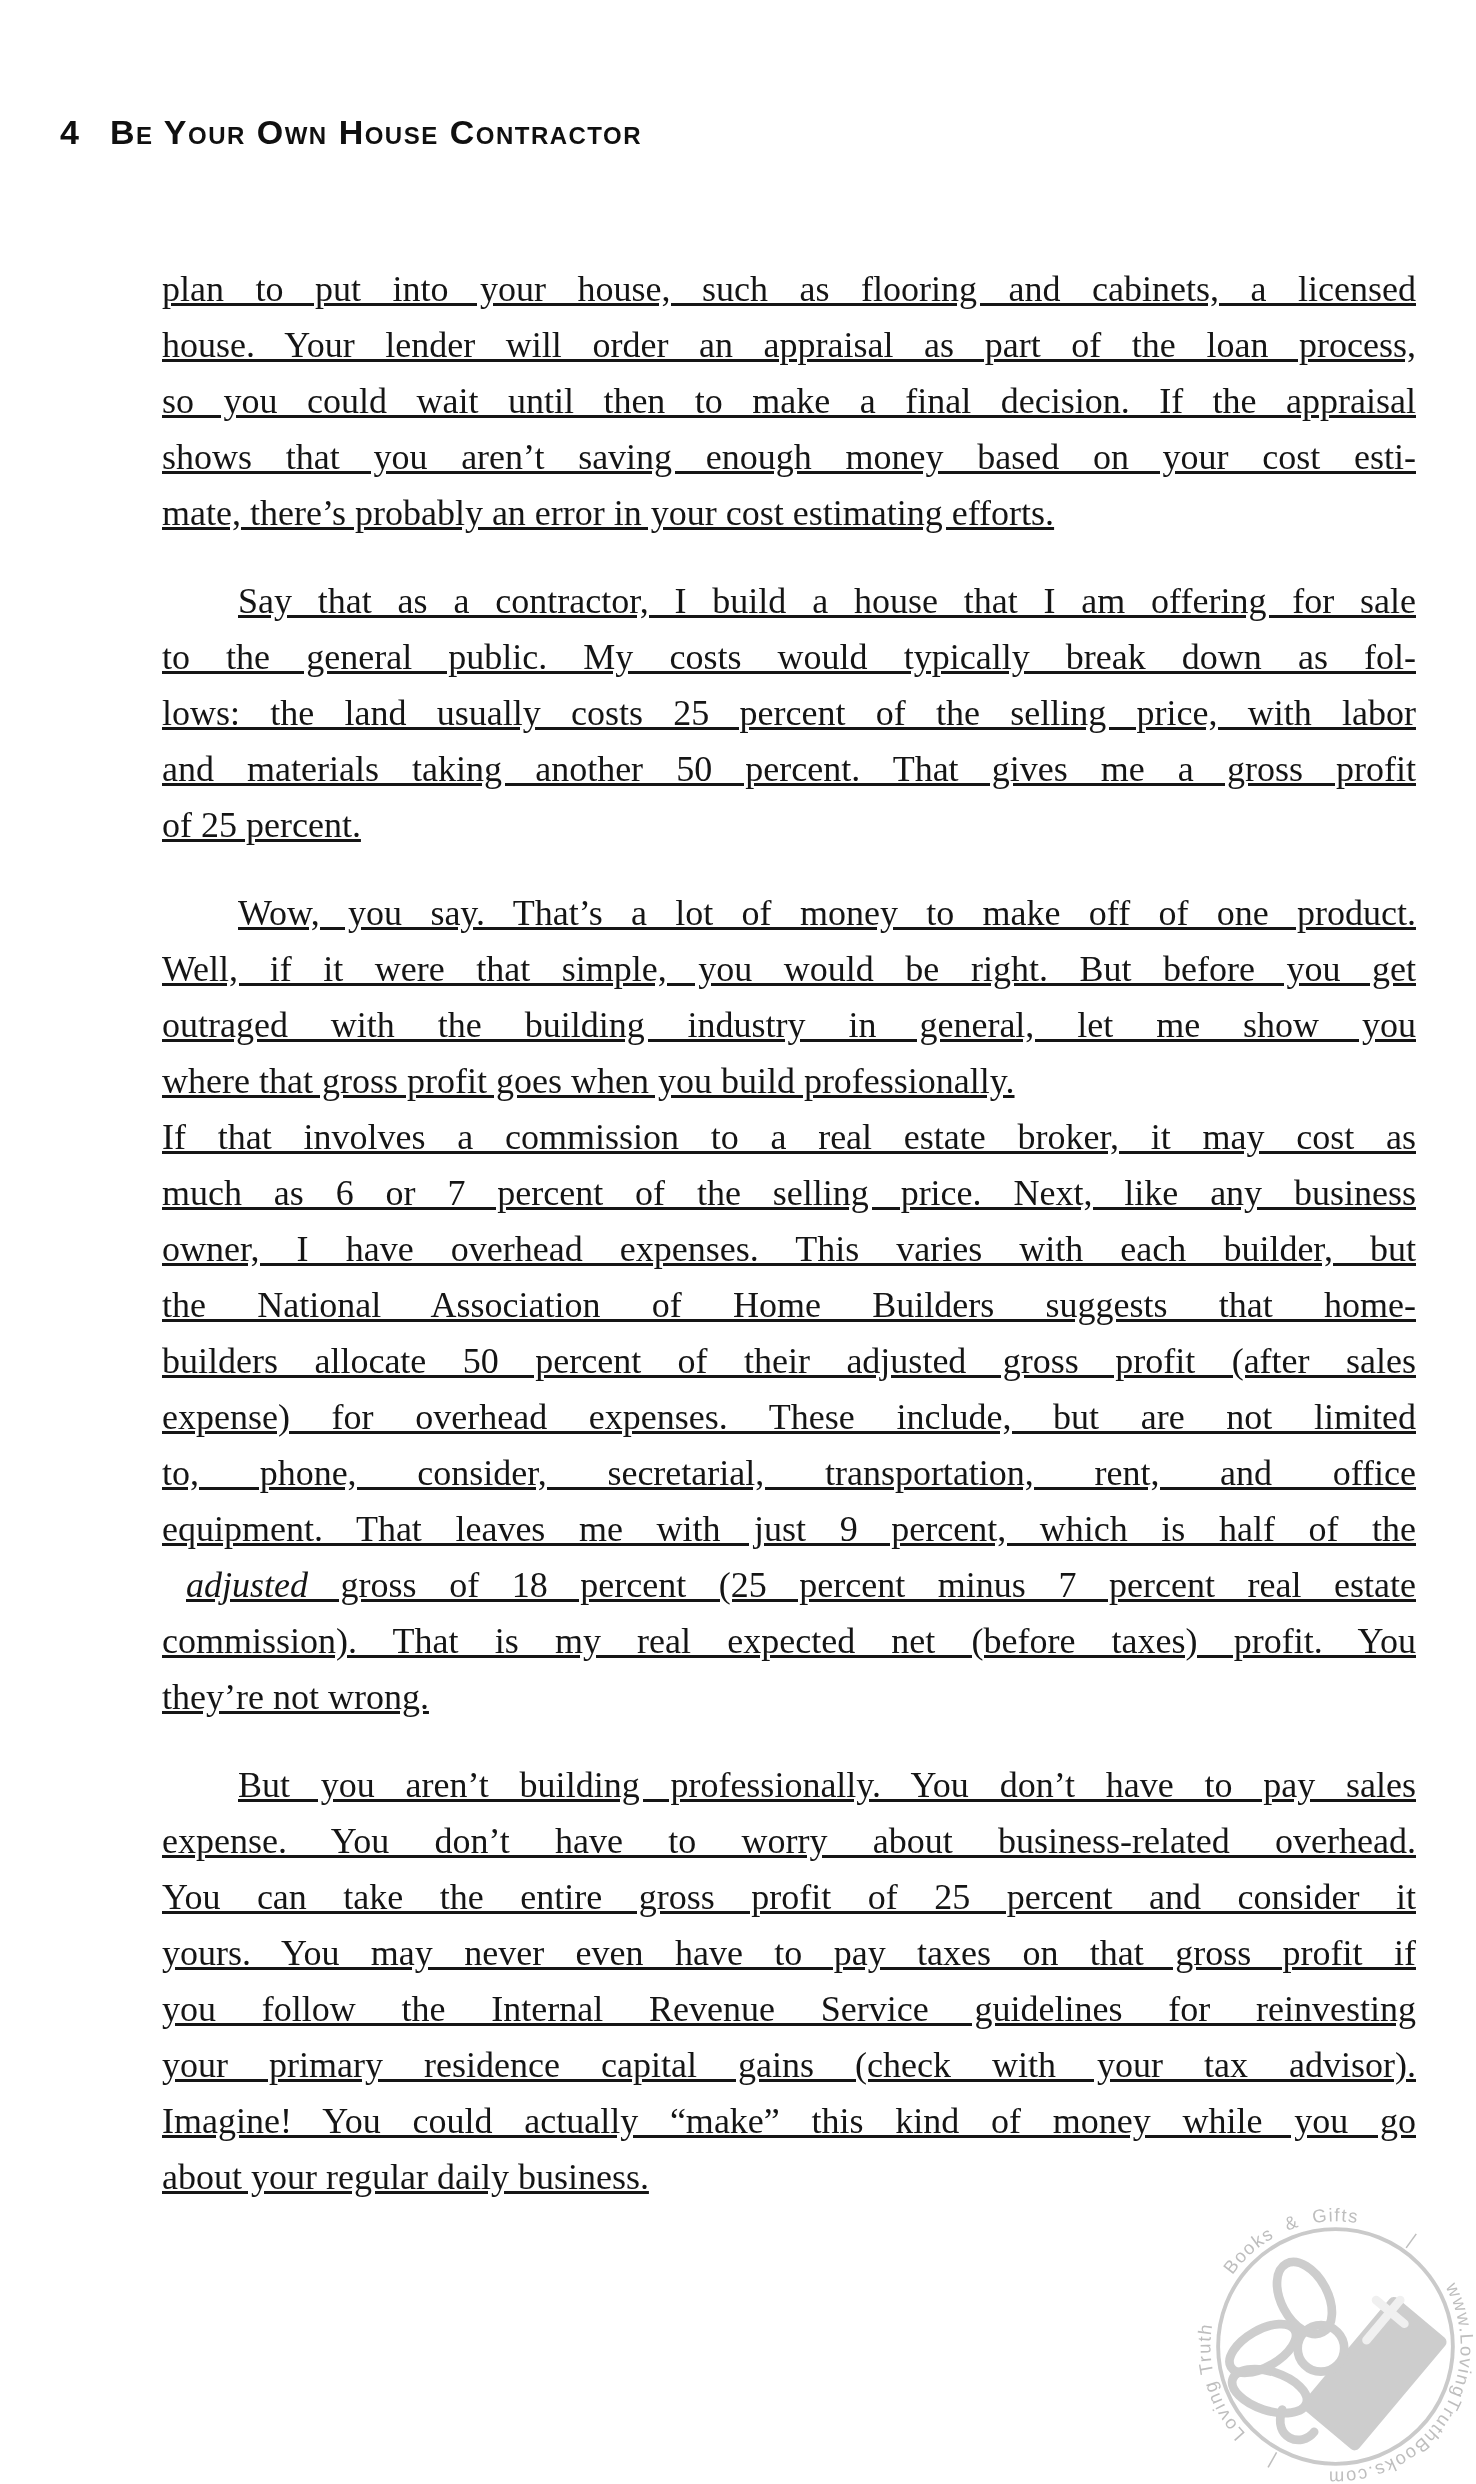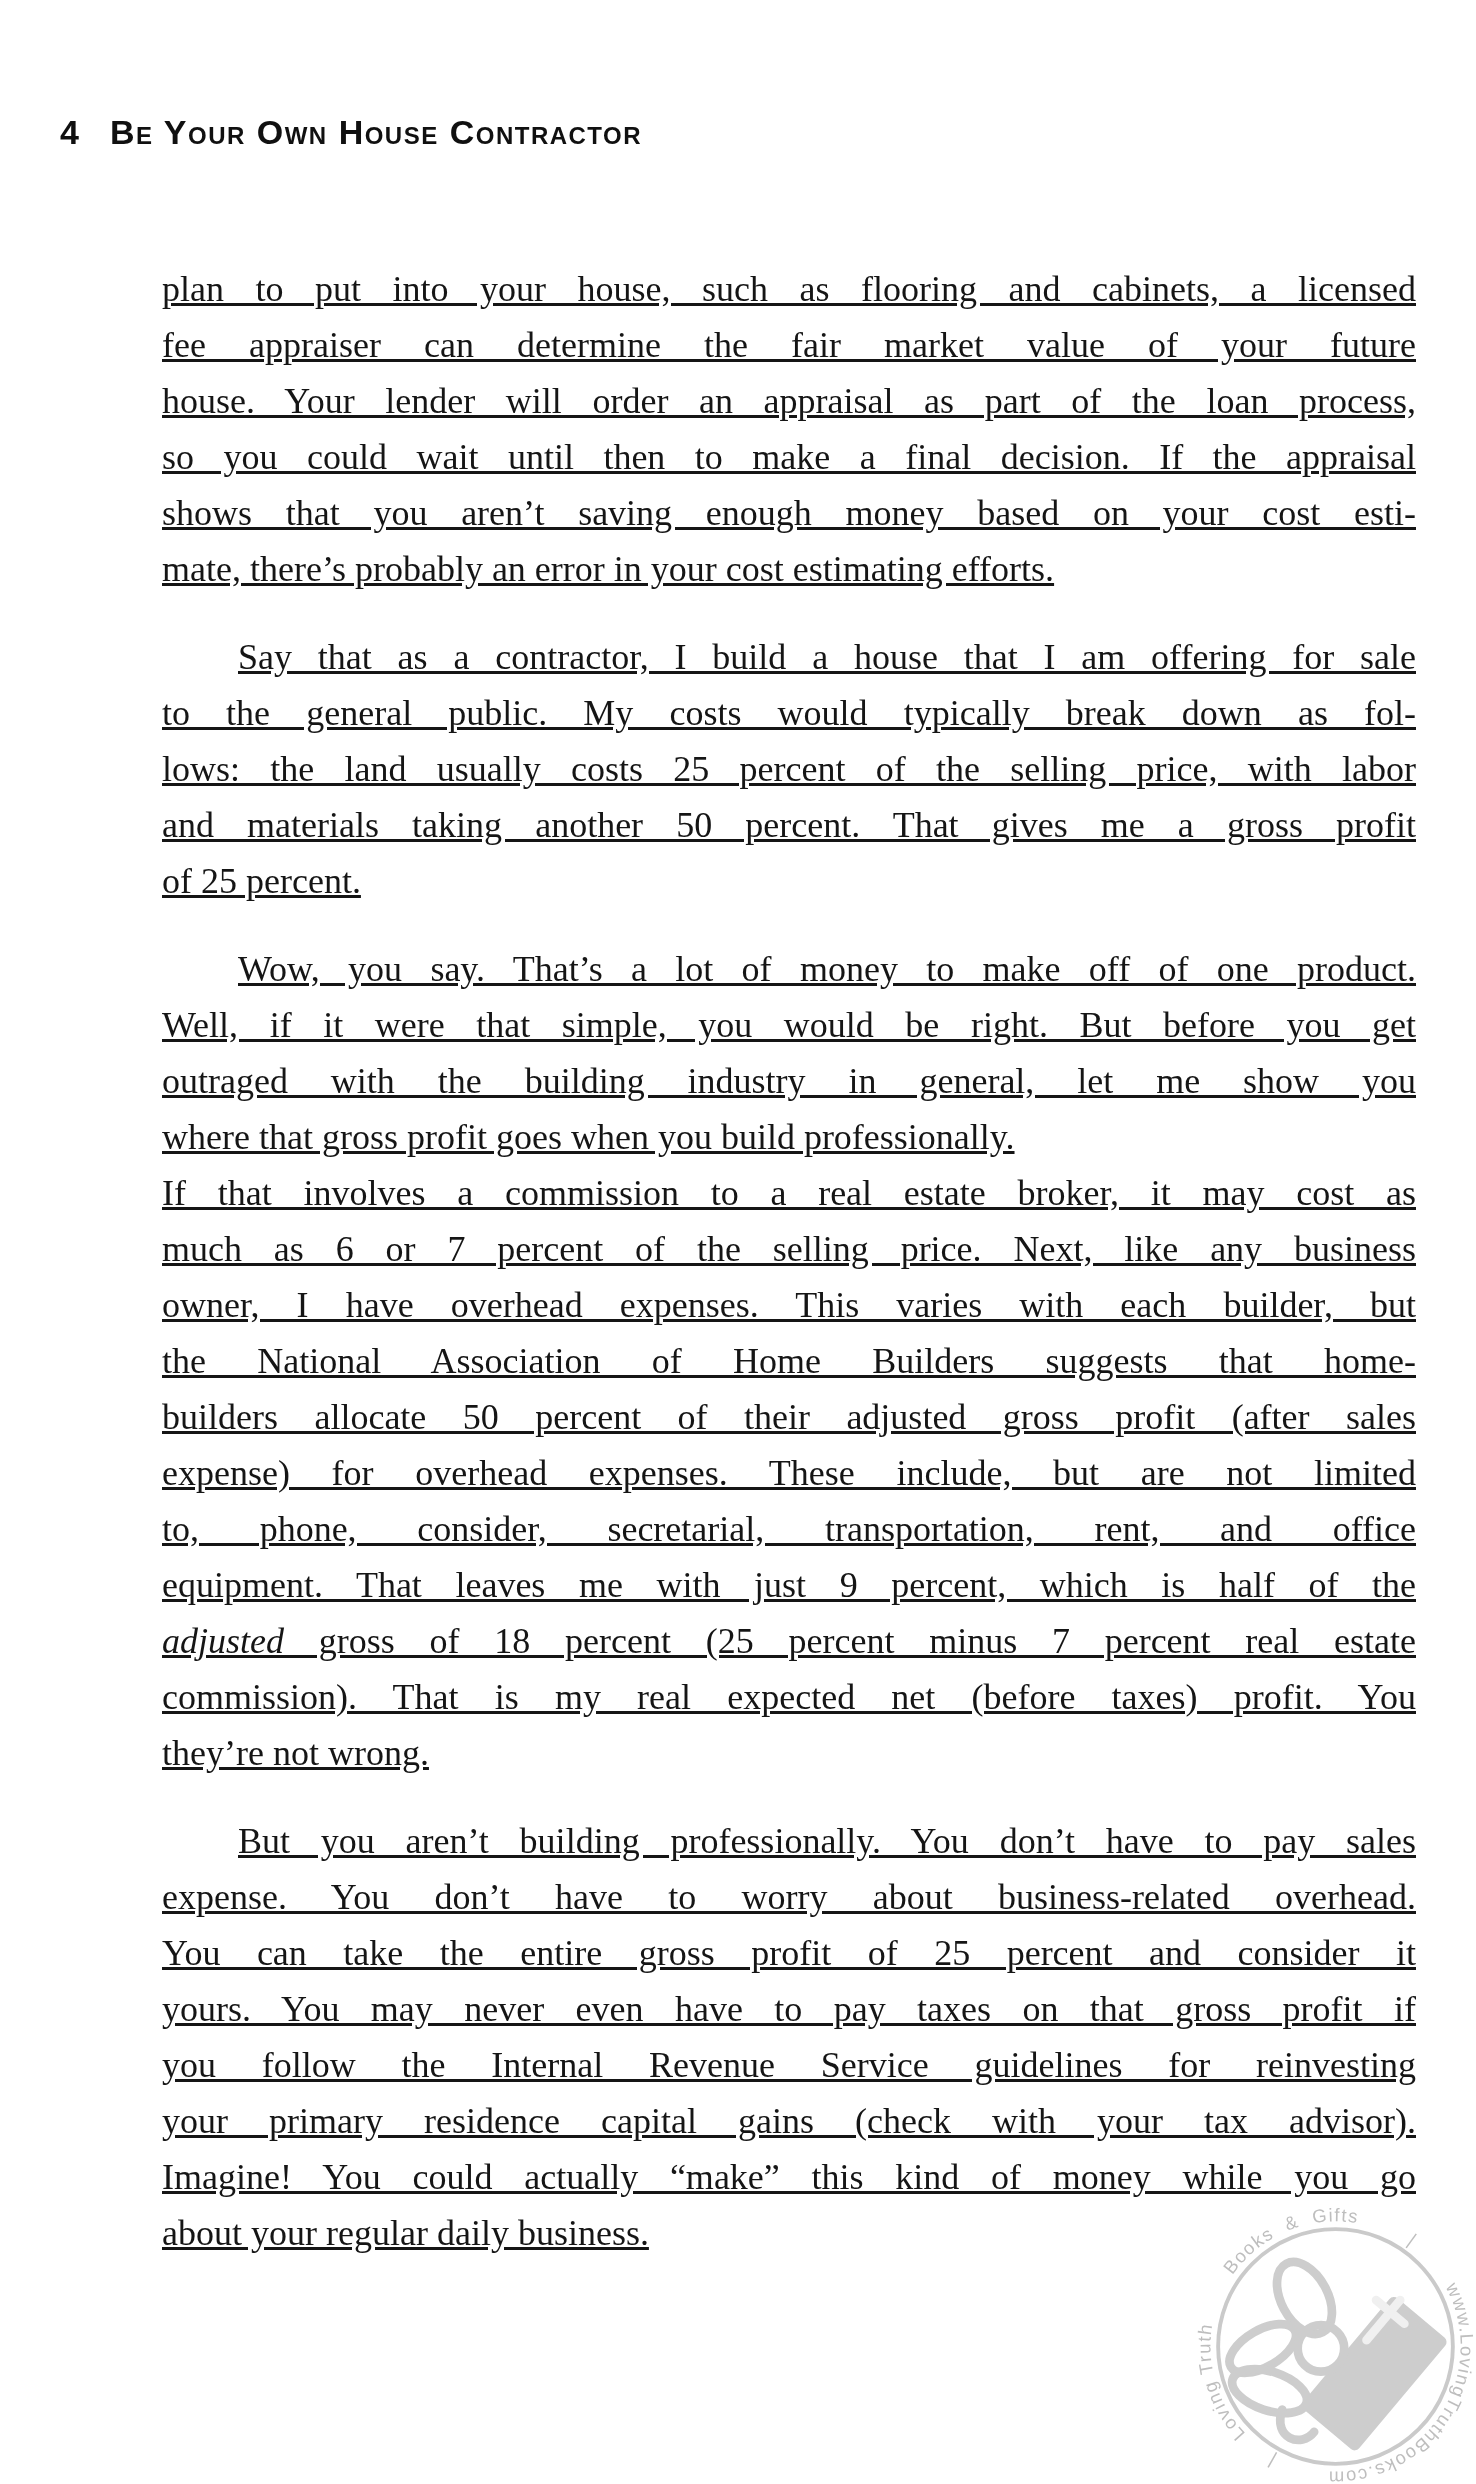--- a/index.html
+++ b/index.html
@@ -25,21 +25,21 @@
     font-size:36px; line-height:56px;text-decoration:underline;
   }
   .line {
     text-align:justify;
     text-align-last:justify;
     height:56px;
     overflow:hidden;
   }
   .line.last { text-align-last:left; }
   .line.indent { padding-left:76px;margin-top:32px; }
-  .em { font-style:italic; }
+  .em { font-style:italic;margin-left:24px; }
   .stamp {
     position:absolute; left:1190px; top:2201px;
     width:291px; height:291px;
     pointer-events:none;
     opacity:0.92;
   }
   .stamp text {
     font-family:"Liberation Sans", sans-serif;
     font-size:19px;
     letter-spacing:1.5px;
@@ -49,21 +49,20 @@
 </head>
 <body>
 
 <div class="page-header">
   <span>4</span>
   <span class="title">Be Your Own House Contractor</span>
 </div>
 
 <div class="body-text">
     <div class="line">plan to put into your house, such as flooring and cabinets, a licensed</div>
-    <div class="line">fee appraiser can determine the fair market value of your future</div>
     <div class="line">house. Your lender will order an appraisal as part of the loan process,</div>
     <div class="line">so you could wait until then to make a final decision. If the appraisal</div>
     <div class="line">shows that you aren’t saving enough money based on your cost esti-</div>
     <div class="line last">mate, there’s probably an error in your cost estimating efforts.</div>
     <div class="line indent">Say that as a contractor, I build a house that I am offering for sale</div>
     <div class="line">to the general public. My costs would typically break down as fol-</div>
     <div class="line">lows: the land usually costs 25 percent of the selling price, with labor</div>
     <div class="line">and materials taking another 50 percent. That gives me a gross profit</div>
     <div class="line last">of 25 percent.</div>
     <div class="line indent">Wow, you say. That’s a lot of money to make off of one product.</div>

